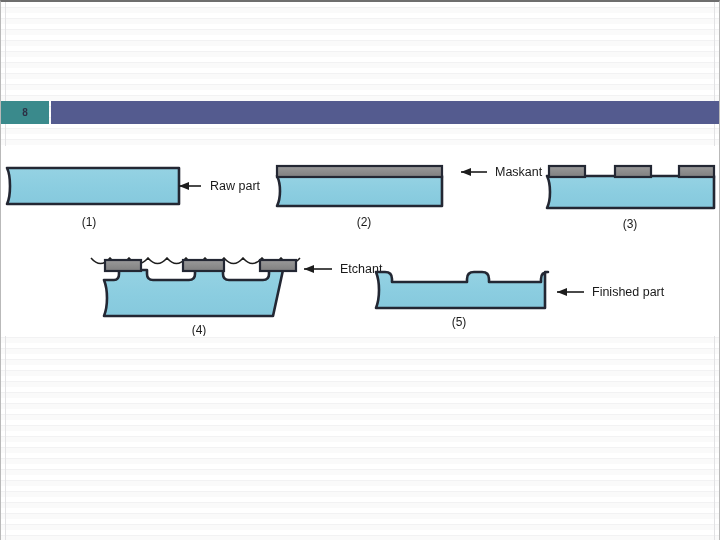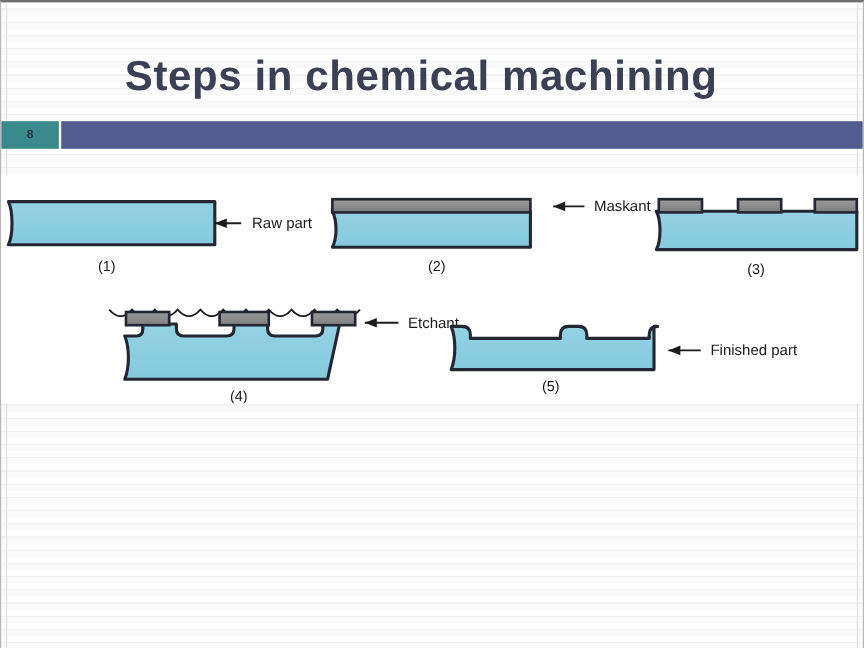--- a/index.html
+++ b/index.html
@@ -102,21 +102,20 @@
   #figure svg { display: block; }
 </style>
 </head>
 <body>
 
 <div id="slide">
 
   <div id="left-rule"></div>
   <div id="right-rule"></div>
 
-  <div id="title" style="color: rgb(60, 64, 85);">Steps in chemical machining</div>
 
   <div id="badge" style="background: rgb(58, 138, 140);">8</div>
   <div id="accent-bar" style="background: rgb(84, 91, 143);"></div>
 
   <div id="figure">
     <svg width="720" height="190" viewBox="0 0 720 190" xmlns="http://www.w3.org/2000/svg">
       <defs>
         <linearGradient id="partGrad" x1="0" y1="0" x2="0" y2="1">
           <stop offset="0%" stop-color="#95d2e3"></stop>
           <stop offset="55%" stop-color="#8bcde0"></stop>

